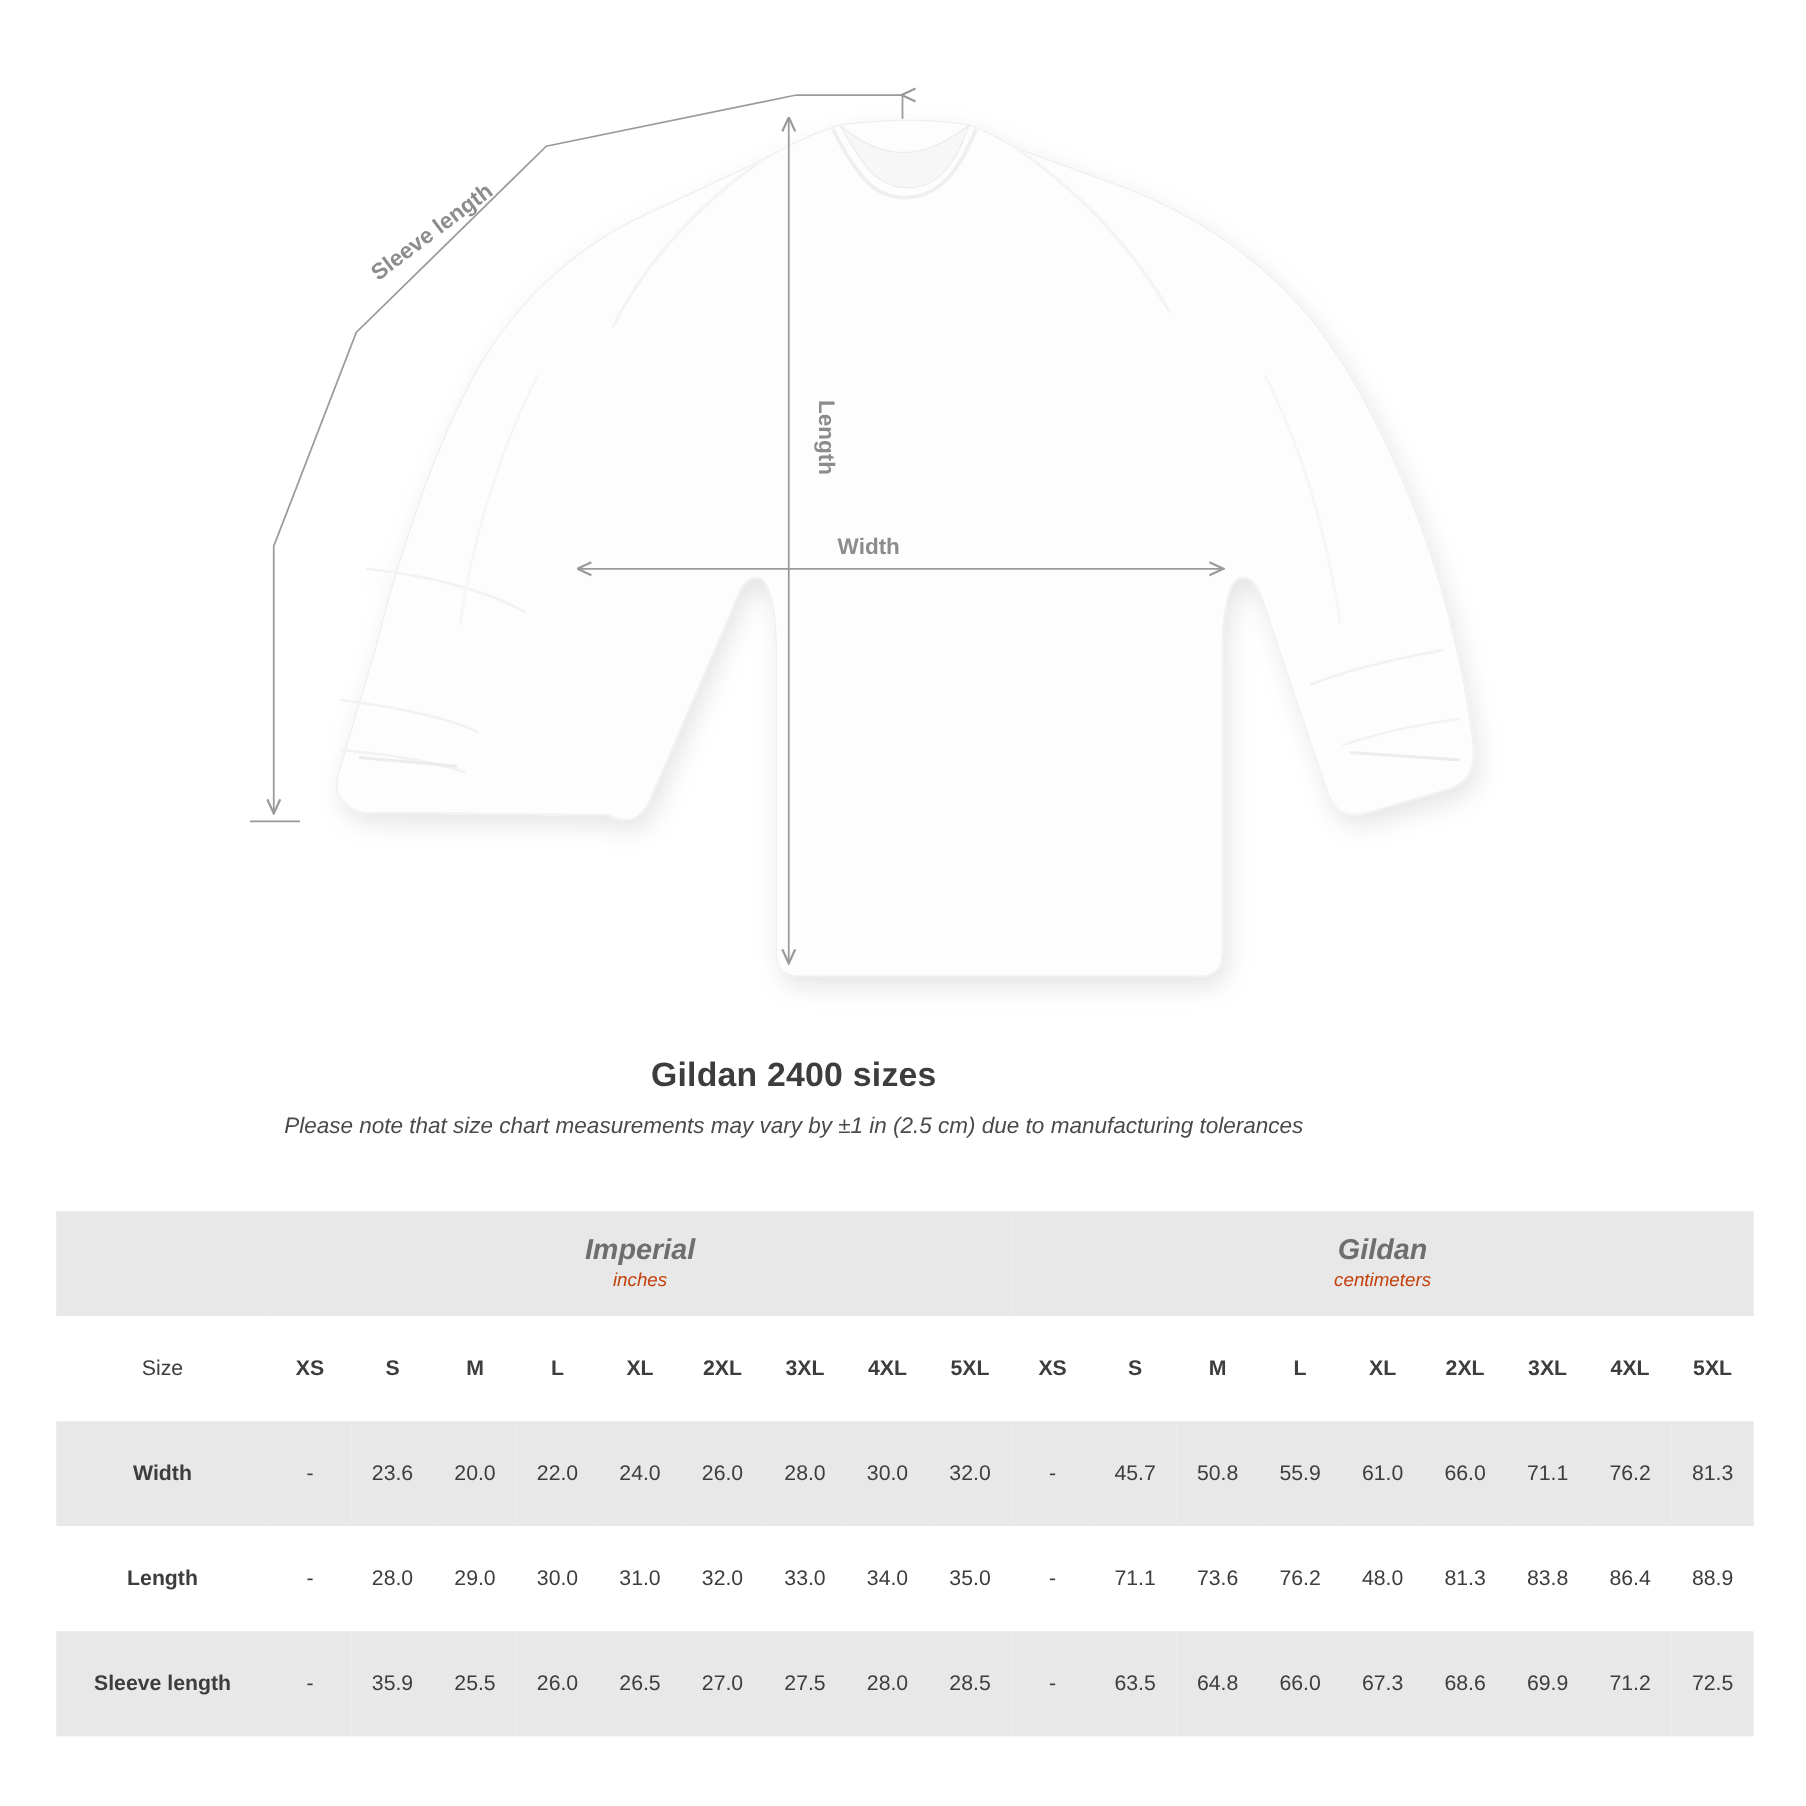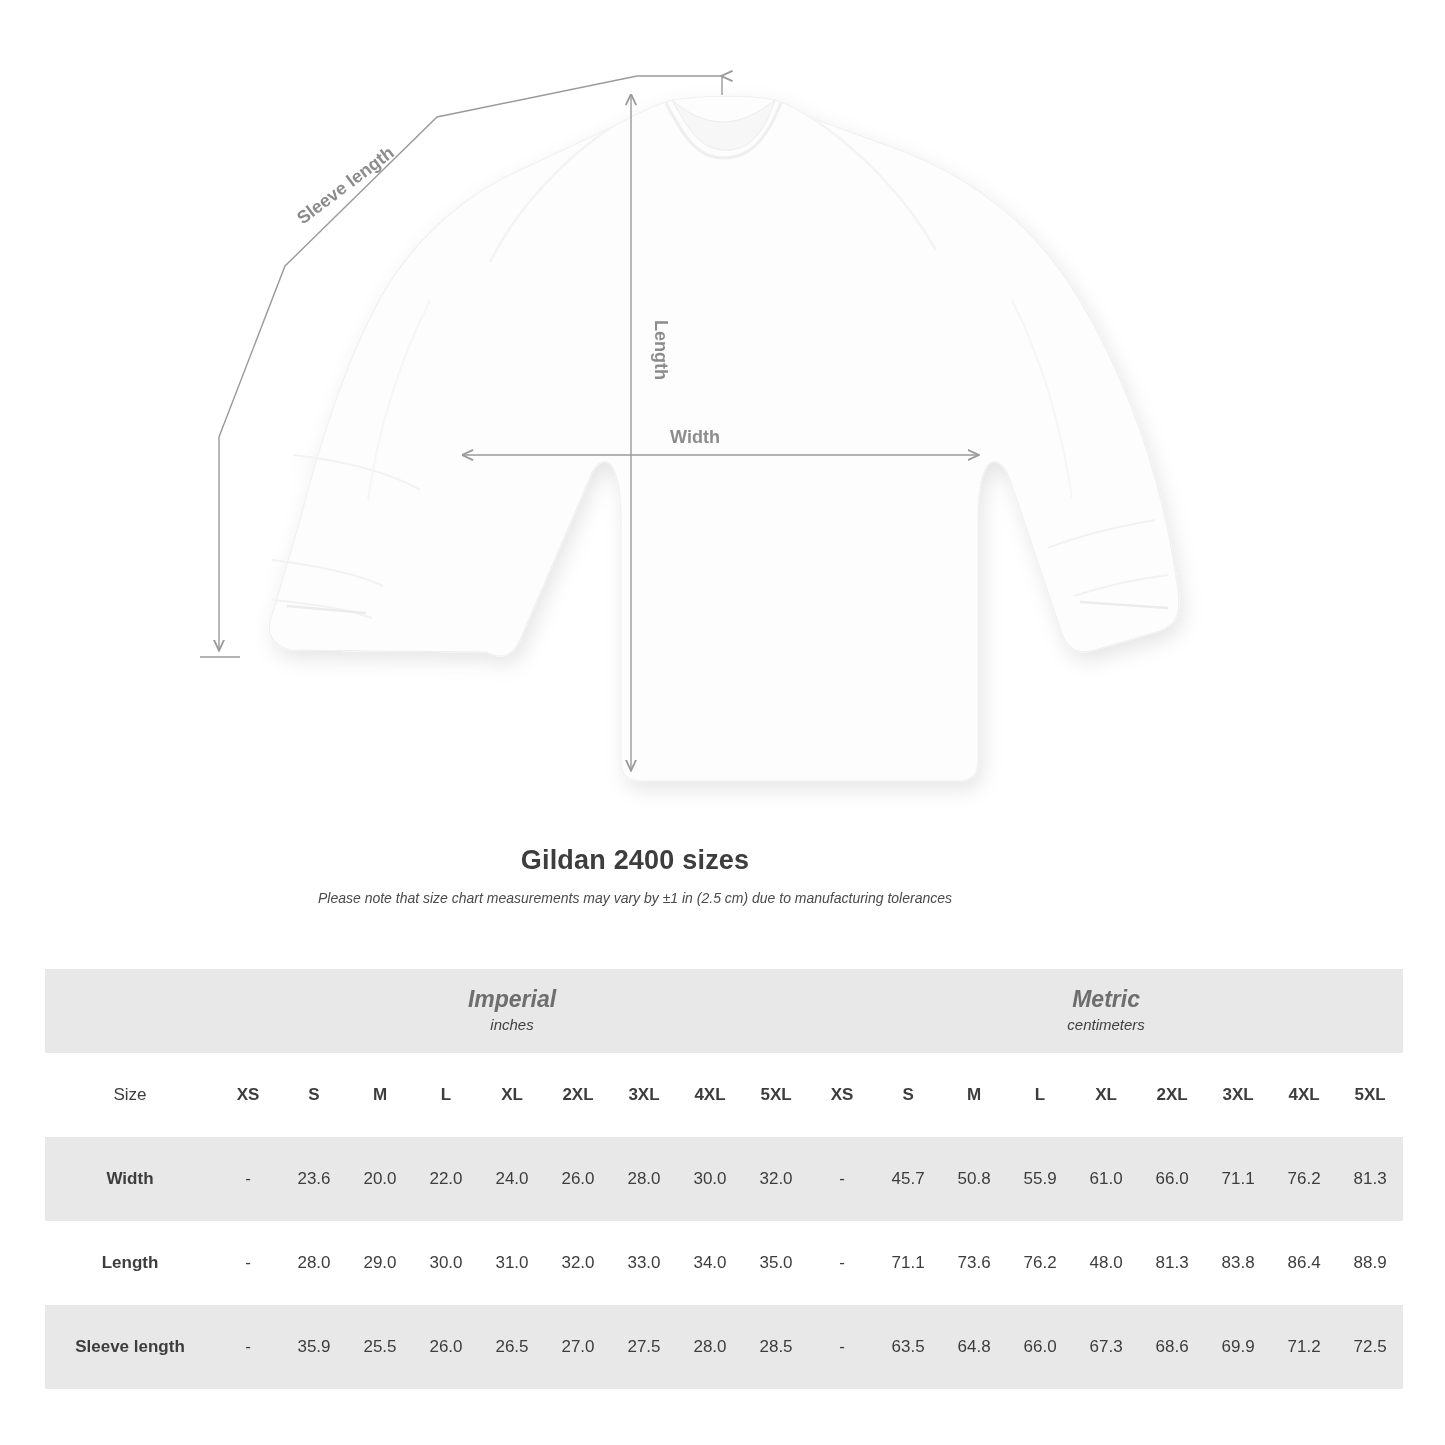--- a/index.html
+++ b/index.html
@@ -37,21 +37,21 @@
     text-align: center;
   }
   .chart-title {
     font-size: 27px;
     font-weight: bold;
     color: #3d3d3d;
     margin: 0 0 14px 0;
     letter-spacing: 0.2px;
   }
   .chart-note {
-    font-size: 14px;
+    font-size: 18px;
     font-style: italic;
     color: #4a4a4a;
     margin: 0;
   }
 
   
   .table-wrap {
     position: absolute;
     top: 948px;
     left: 45px;
@@ -80,21 +80,21 @@
   .unit-name {
     font-size: 23px;
     font-style: italic;
     font-weight: bold;
     color: #6e6e6e;
     line-height: 1.25;
   }
   .unit-sub {
     font-size: 15px;
     font-style: italic;
-    color: #404040;
+    color: #c2410c;
     line-height: 1.6;
   }
   .head-row td {
     background: #ffffff;
     font-weight: bold;
     font-size: 17px;
   }
   .head-row td.label-col {
     font-weight: normal;
   }
@@ -209,21 +209,21 @@
       <col span="9" style="width:66px">
     </colgroup>
     <tbody>
       <tr class="unit-row">
         <td></td>
         <td colspan="9">
           <div class="unit-name">Imperial</div>
           <div class="unit-sub">inches</div>
         </td>
         <td colspan="9">
-          <div class="unit-name">Metric</div>
+          <div class="unit-name">Gildan</div>
           <div class="unit-sub">centimeters</div>
         </td>
       </tr>
 
       <tr class="head-row">
         <td class="label-col">Size</td>
         <td>XS</td>
         <td>S</td>
         <td>M</td>
         <td>L</td>

